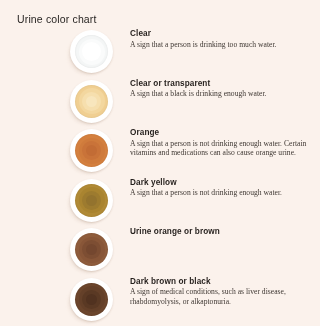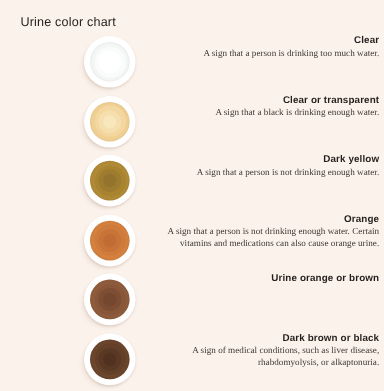--- a/index.html
+++ b/index.html
@@ -36,21 +36,20 @@
   
   #rows {
     position: absolute;
     left: 0;
     top: 28px;
     width: 320px;
   }
   .row {
     position: relative;
     height: 49.6px;
-    text-align: right;
   }
 
   
   .swatch-wrap {
     position: absolute;
     left: 66px;
     top: 2px;
     width: 48px;
     height: 46px;
   }
@@ -162,52 +161,52 @@
         </div>
         <div class="text-block">
           <div class="row-title">Clear or transparent</div>
           <div class="row-desc">A sign that a black is drinking enough water.</div>
         </div>
       </div>
       <div class="row">
         <div class="swatch-wrap">
           <div class="dish-shadow"></div>
           <div class="dish">
+            <div class="liquid" style="background: rgb(212, 128, 63); box-shadow: rgba(0, 0, 0, 0.1) 0px 0px 2px inset;">
+              <div class="ring-a" style="background: rgb(207, 123, 60);"></div>
+              <div class="ring-b" style="background: rgb(201, 115, 57);"></div>
+              <div class="ring-c" style="background: rgb(194, 108, 53);"></div>
+            </div>
+          </div>
+        </div>
+        <div class="text-block">
+          <div class="row-title">Orange</div>
+          <div class="row-desc">A sign that a person is not drinking enough water. Certain vitamins and medications can also cause orange urine.</div>
+        </div>
+      </div>
+      <div class="row">
+        <div class="swatch-wrap">
+          <div class="dish-shadow"></div>
+          <div class="dish">
             <div class="liquid" style="background: rgb(176, 138, 54); box-shadow: rgba(0, 0, 0, 0.1) 0px 0px 2px inset;">
               <div class="ring-a" style="background: rgb(169, 132, 48);"></div>
               <div class="ring-b" style="background: rgb(157, 123, 47);"></div>
               <div class="ring-c" style="background: rgb(147, 115, 46);"></div>
             </div>
           </div>
         </div>
         <div class="text-block">
           <div class="row-title">Dark yellow</div>
           <div class="row-desc">A sign that a person is not drinking enough water.</div>
         </div>
       </div>
       <div class="row">
         <div class="swatch-wrap">
           <div class="dish-shadow"></div>
           <div class="dish">
-            <div class="liquid" style="background: rgb(212, 128, 63); box-shadow: rgba(0, 0, 0, 0.1) 0px 0px 2px inset;">
-              <div class="ring-a" style="background: rgb(207, 123, 60);"></div>
-              <div class="ring-b" style="background: rgb(201, 115, 57);"></div>
-              <div class="ring-c" style="background: rgb(194, 108, 53);"></div>
-            </div>
-          </div>
-        </div>
-        <div class="text-block">
-          <div class="row-title">Orange</div>
-          <div class="row-desc">A sign that a person is not drinking enough water. Certain vitamins and medications can also cause orange urine.</div>
-        </div>
-      </div>
-      <div class="row">
-        <div class="swatch-wrap">
-          <div class="dish-shadow"></div>
-          <div class="dish">
             <div class="liquid" style="background: rgb(142, 92, 60); box-shadow: rgba(0, 0, 0, 0.1) 0px 0px 2px inset;">
               <div class="ring-a" style="background: rgb(136, 86, 56);"></div>
               <div class="ring-b" style="background: rgb(125, 78, 51);"></div>
               <div class="ring-c" style="background: rgb(116, 71, 47);"></div>
             </div>
           </div>
         </div>
         <div class="text-block">
           <div class="row-title">Urine orange or brown</div>
         </div>

